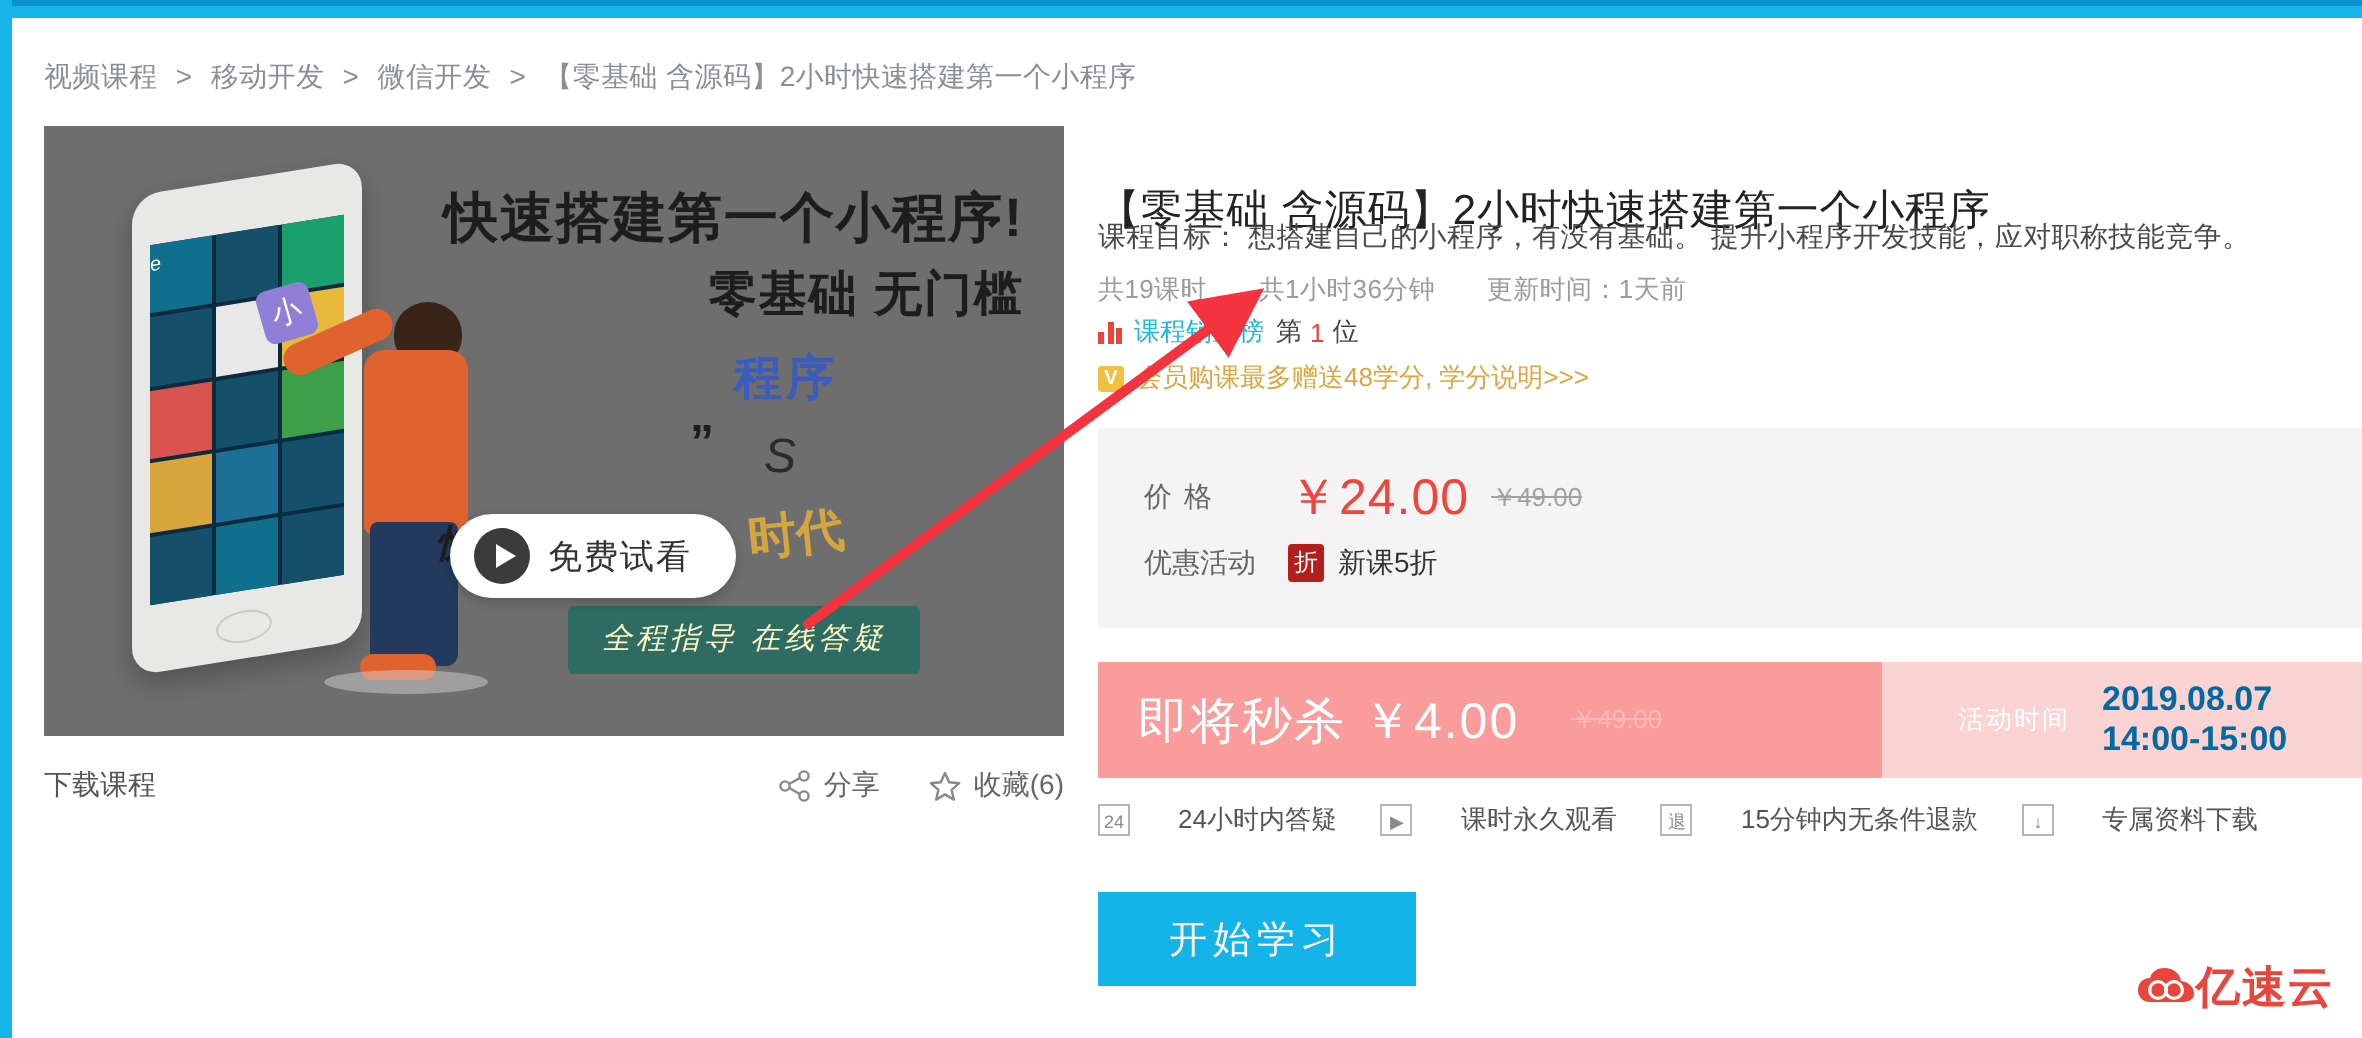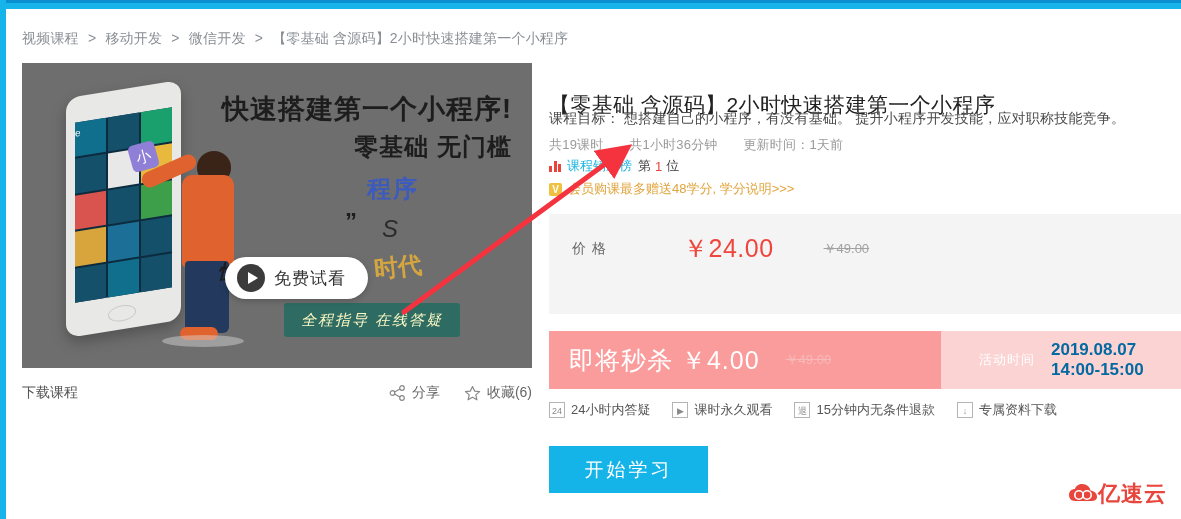--- a/index.html
+++ b/index.html
@@ -132,21 +132,21 @@
   .vip{position:absolute;left:543px;top:171px;display:flex;align-items:center;font-size:13px;color:#e0a43c;}
   .vip-badge{
     width:13px;height:13px;background:#f0c040;color:#fff;font-size:10px;
     font-weight:bold;text-align:center;line-height:13px;margin-right:6px;border-radius:2px;
   }
   .vip-link{cursor:pointer;color:#e0a43c;}
 
   
   .price-box{position:absolute;left:543px;top:205px;width:638px;height:100px;background:#f4f4f4;}
   .prow{position:absolute;display:flex;align-items:center;}
-  .prow.p1{left:23px;top:18px;gap:39px;}
+  .prow.p1{left:23px;top:18px;}
   .prow.p2{left:23px;top:58px;}
   .plabel{font-size:14px;color:#666;width:72px;letter-spacing:6px;}
   .plabel.wide{letter-spacing:0;}
   .pnow{font-size:25px;color:#f0453c;letter-spacing:.5px;}
   .pold{font-size:13px;color:#a2a2a2;text-decoration:line-through;margin-left:11px;}
   .discount-badge{
     background:#b3201b;color:#fff;font-size:12px;padding:1px 3px;border-radius:2px;margin-right:7px;
   }
   .discount-txt{font-size:14px;color:#333;}
 
@@ -157,21 +157,21 @@
   .flash-title{font-size:25px;color:#fff;margin-left:20px;letter-spacing:1px;}
   .flash-old{font-size:13px;color:#f8b9b9;text-decoration:line-through;margin-left:26px;}
   .flash-lab{font-size:13px;color:#fff;margin-left:38px;letter-spacing:1px;}
   .flash-time{margin-left:16px;color:#0369a1;font-size:17px;font-weight:bold;line-height:20px;}
 
   
   .services{position:absolute;left:543px;top:392px;display:flex;align-items:center;gap:22px;}
   .svc{display:flex;align-items:center;font-size:13px;color:#555;}
   .svc-ico{
     width:16px;height:16px;border:1px solid #b5b5b5;color:#8a8a8a;
-    font-size:9px;text-align:center;line-height:16px;margin-right:6px;box-sizing:border-box;
+    font-size:9px;text-align:center;line-height:16px;margin-right:24px;box-sizing:border-box;
   }
 
   
   .start-btn{
     position:absolute;left:543px;top:437px;width:159px;height:47px;
     background:#14b4e8;color:#fff;font-size:19px;border:none;
     letter-spacing:3px;cursor:pointer;font-family:inherit;
   }
 
   
@@ -302,20 +302,25 @@
     <span class="vip-badge">V</span>
     <span class="vip-link">会员购课最多赠送48学分, 学分说明&gt;&gt;&gt;</span>
   </div>
 
   <div class="price-box">
     <div class="prow p1">
       <span class="plabel">价格</span>
       <span class="pnow">￥24.00</span>
       <span class="pold">￥49.00</span>
     </div>
+    <div class="prow p2">
+      <span class="plabel wide">优惠活动</span>
+      <span class="discount-badge">折</span>
+      <span class="discount-txt">新课5折</span>
+    </div>
   </div>
 
   <div class="flash">
     <div class="flash-left">
       <span class="flash-title">即将秒杀 ￥4.00</span>
       <span class="flash-old">￥49.00</span>
     </div>
     <div class="flash-right">
       <span class="flash-lab">活动时间</span>
       <span class="flash-time">

